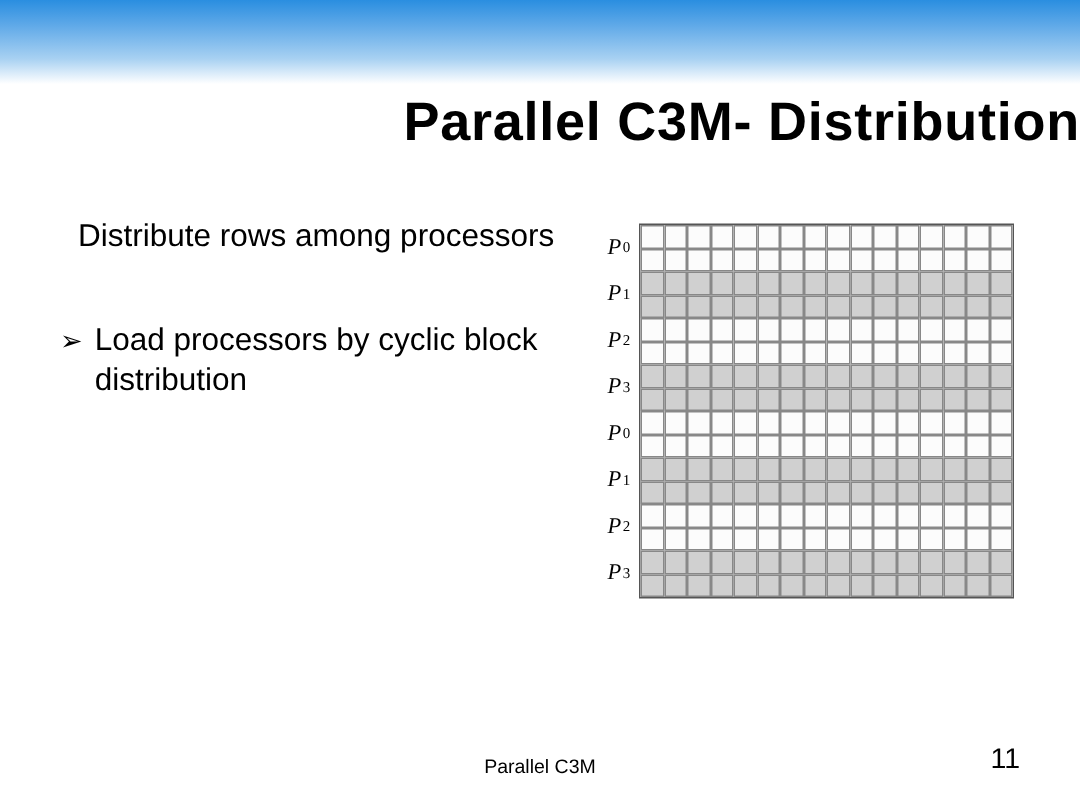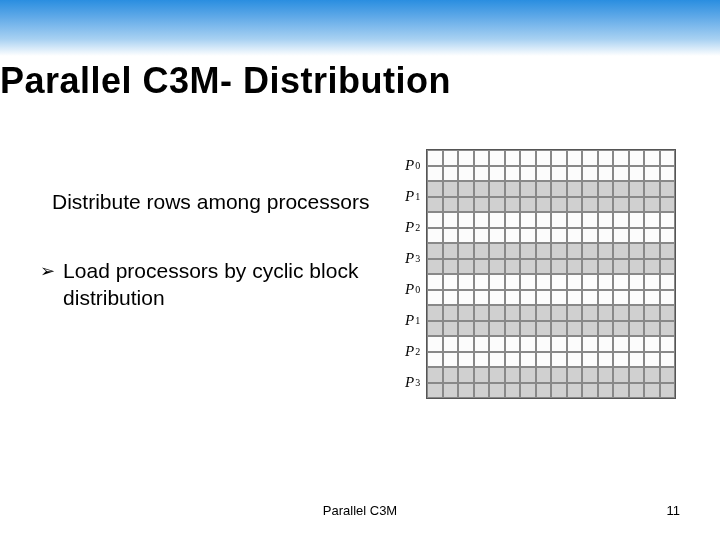--- a/index.html
+++ b/index.html
@@ -15,21 +15,21 @@
     position: absolute;
     top: 0; left: 0; right: 0;
     height: 56px;
     background: linear-gradient(to bottom, #2a8ee0 0%, #5fa9e8 30%, #a8d1f2 70%, #ffffff 100%);
   }
   .title {
     position: absolute;
     top: 60px;
     left: 0;
     width: 100%;
-    text-align: left;
+    text-align: right;
     font-size: 36px;
     font-weight: bold;
     color: #000;
     letter-spacing: 0.5px;
   }
   .content {
     position: absolute;
     top: 145px;
     left: 40px;
     right: 20px;
@@ -38,21 +38,20 @@
   .text-col {
     flex: 1;
     padding-right: 10px;
     font-size: 21px;
     color: #000;
     line-height: 1.28;
   }
   .text-block-1 {
     margin-bottom: 42px;
     padding-left: 12px;
-    margin-top: 44px;
   }
   .bullet-row {
     display: flex;
     align-items: flex-start;
   }
   .bullet-arrow {
     font-size: 18px;
     margin-right: 8px;
     margin-top: 2px;
     color: #000;
@@ -107,21 +106,21 @@
     left: 0;
     width: 100%;
     text-align: center;
     font-size: 13px;
     color: #000;
   }
   .page-num {
     position: absolute;
     bottom: 22px;
     right: 40px;
-    font-size: 13px;
+    font-size: 19px;
     color: #000;
     margin-left: 16px;
   }
 </style>
 </head>
 <body>
 
 <div class="top-gradient"></div>
 
 <div class="title">Parallel C3M- Distribution</div>

